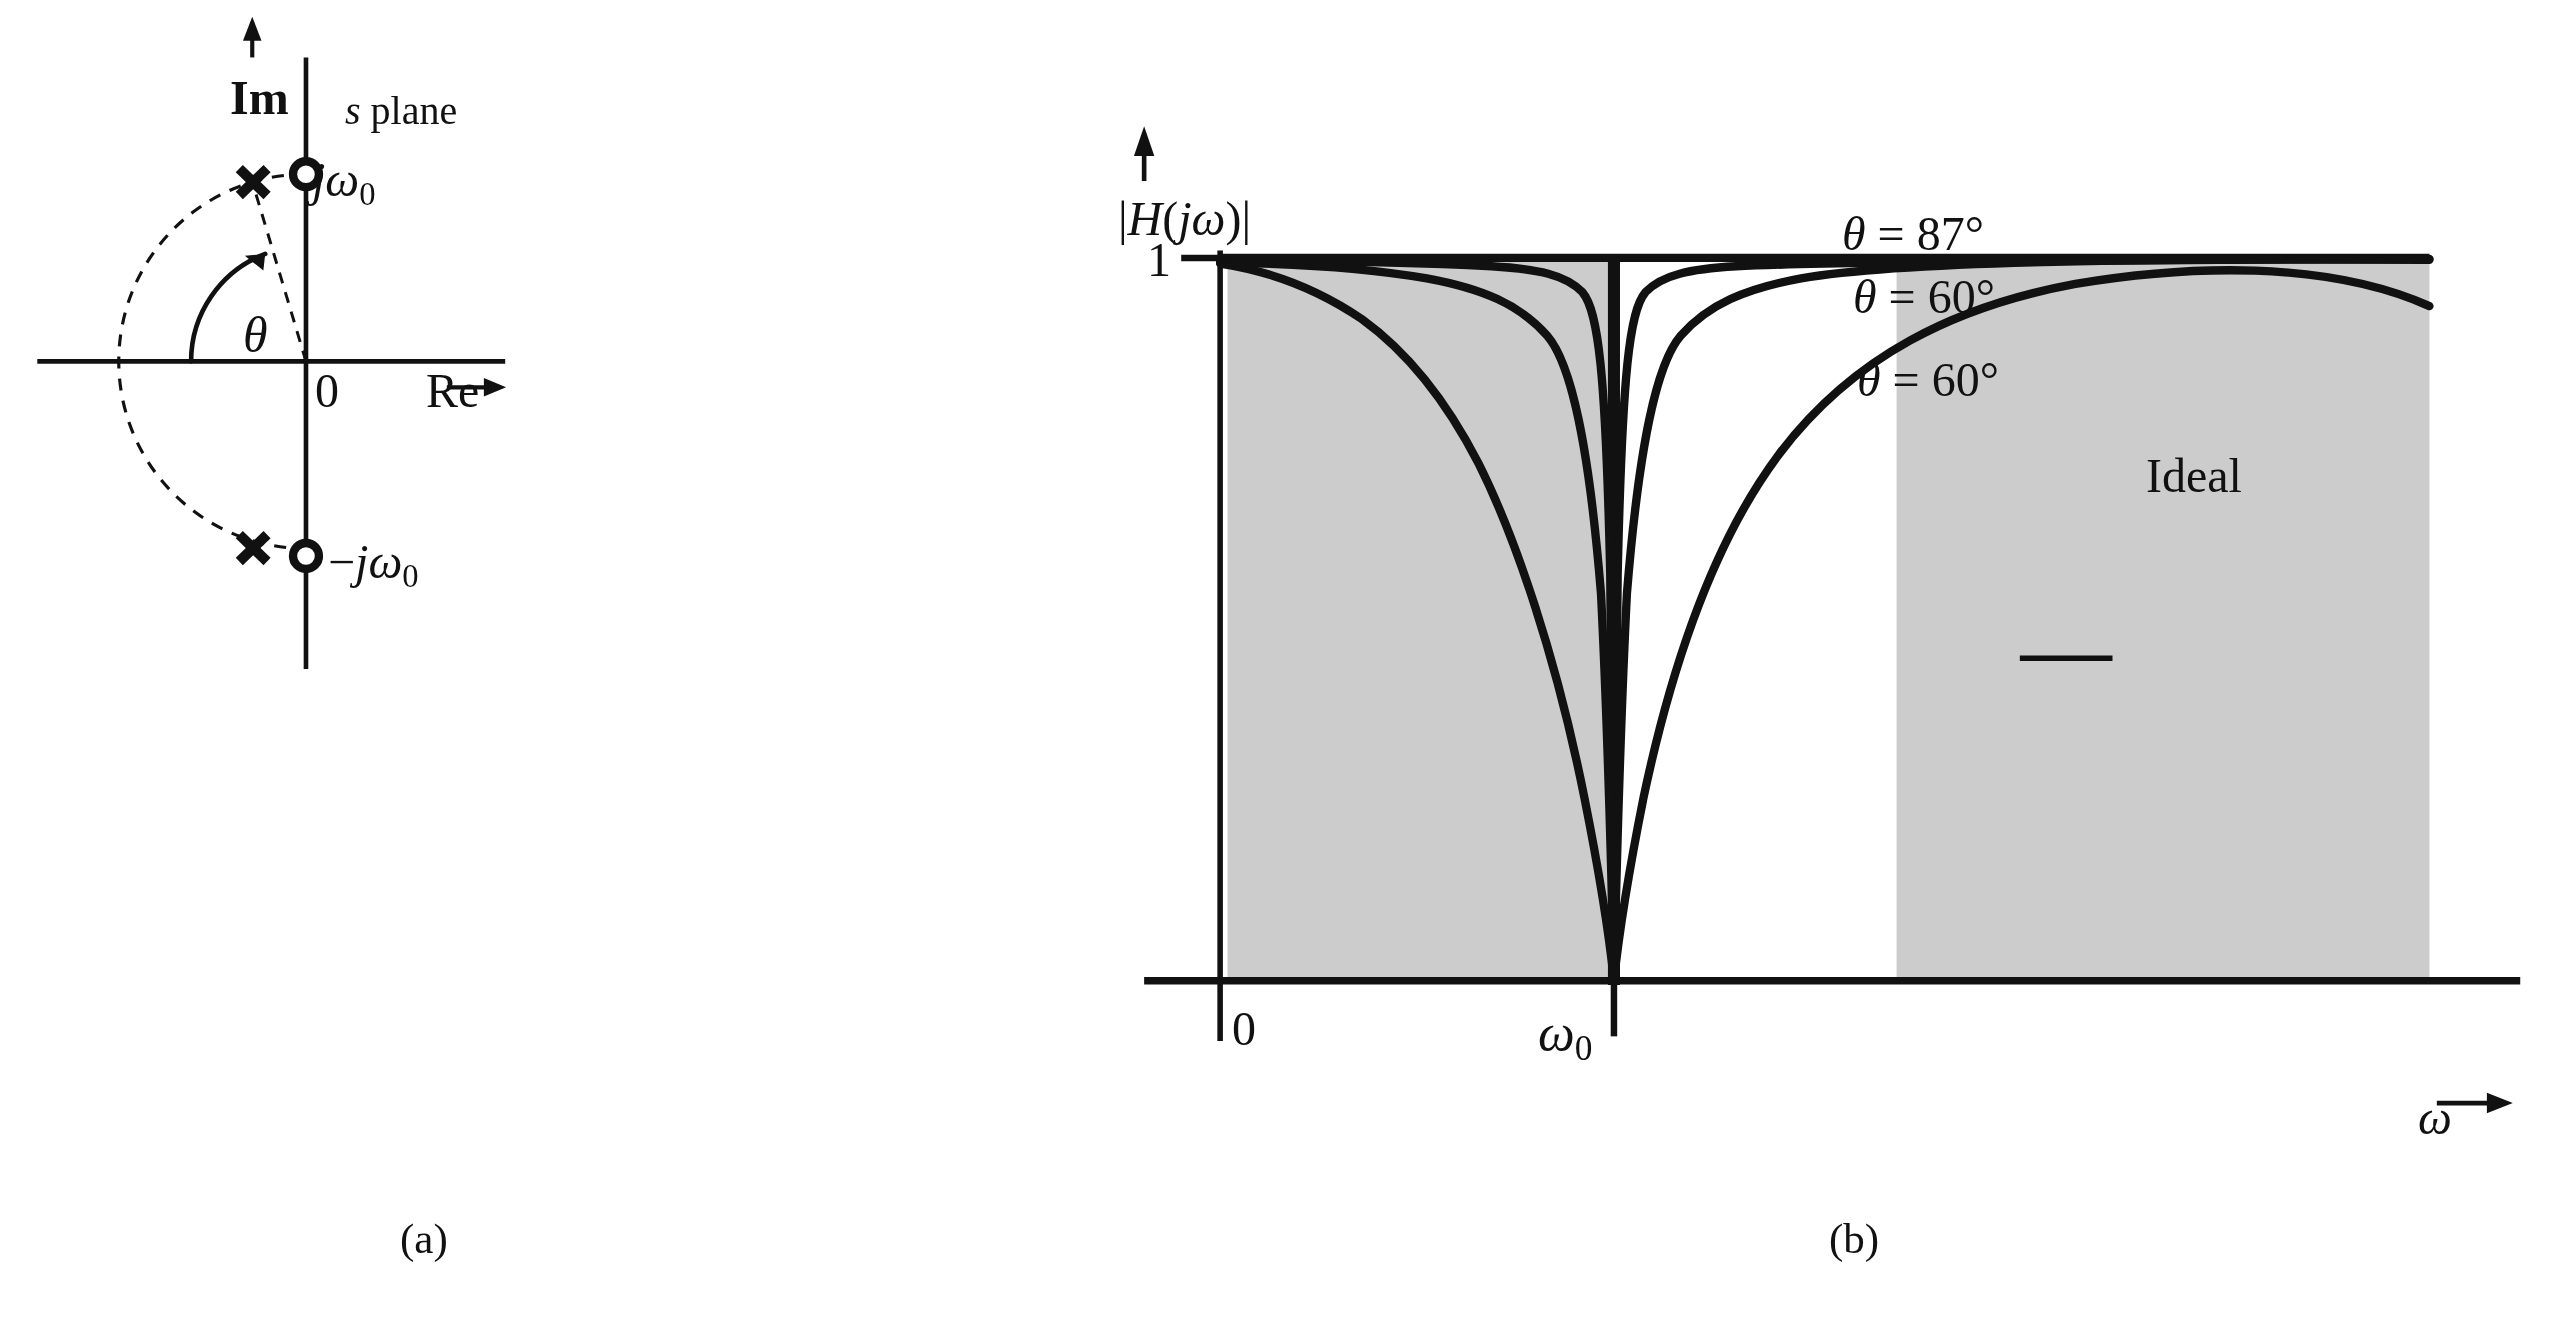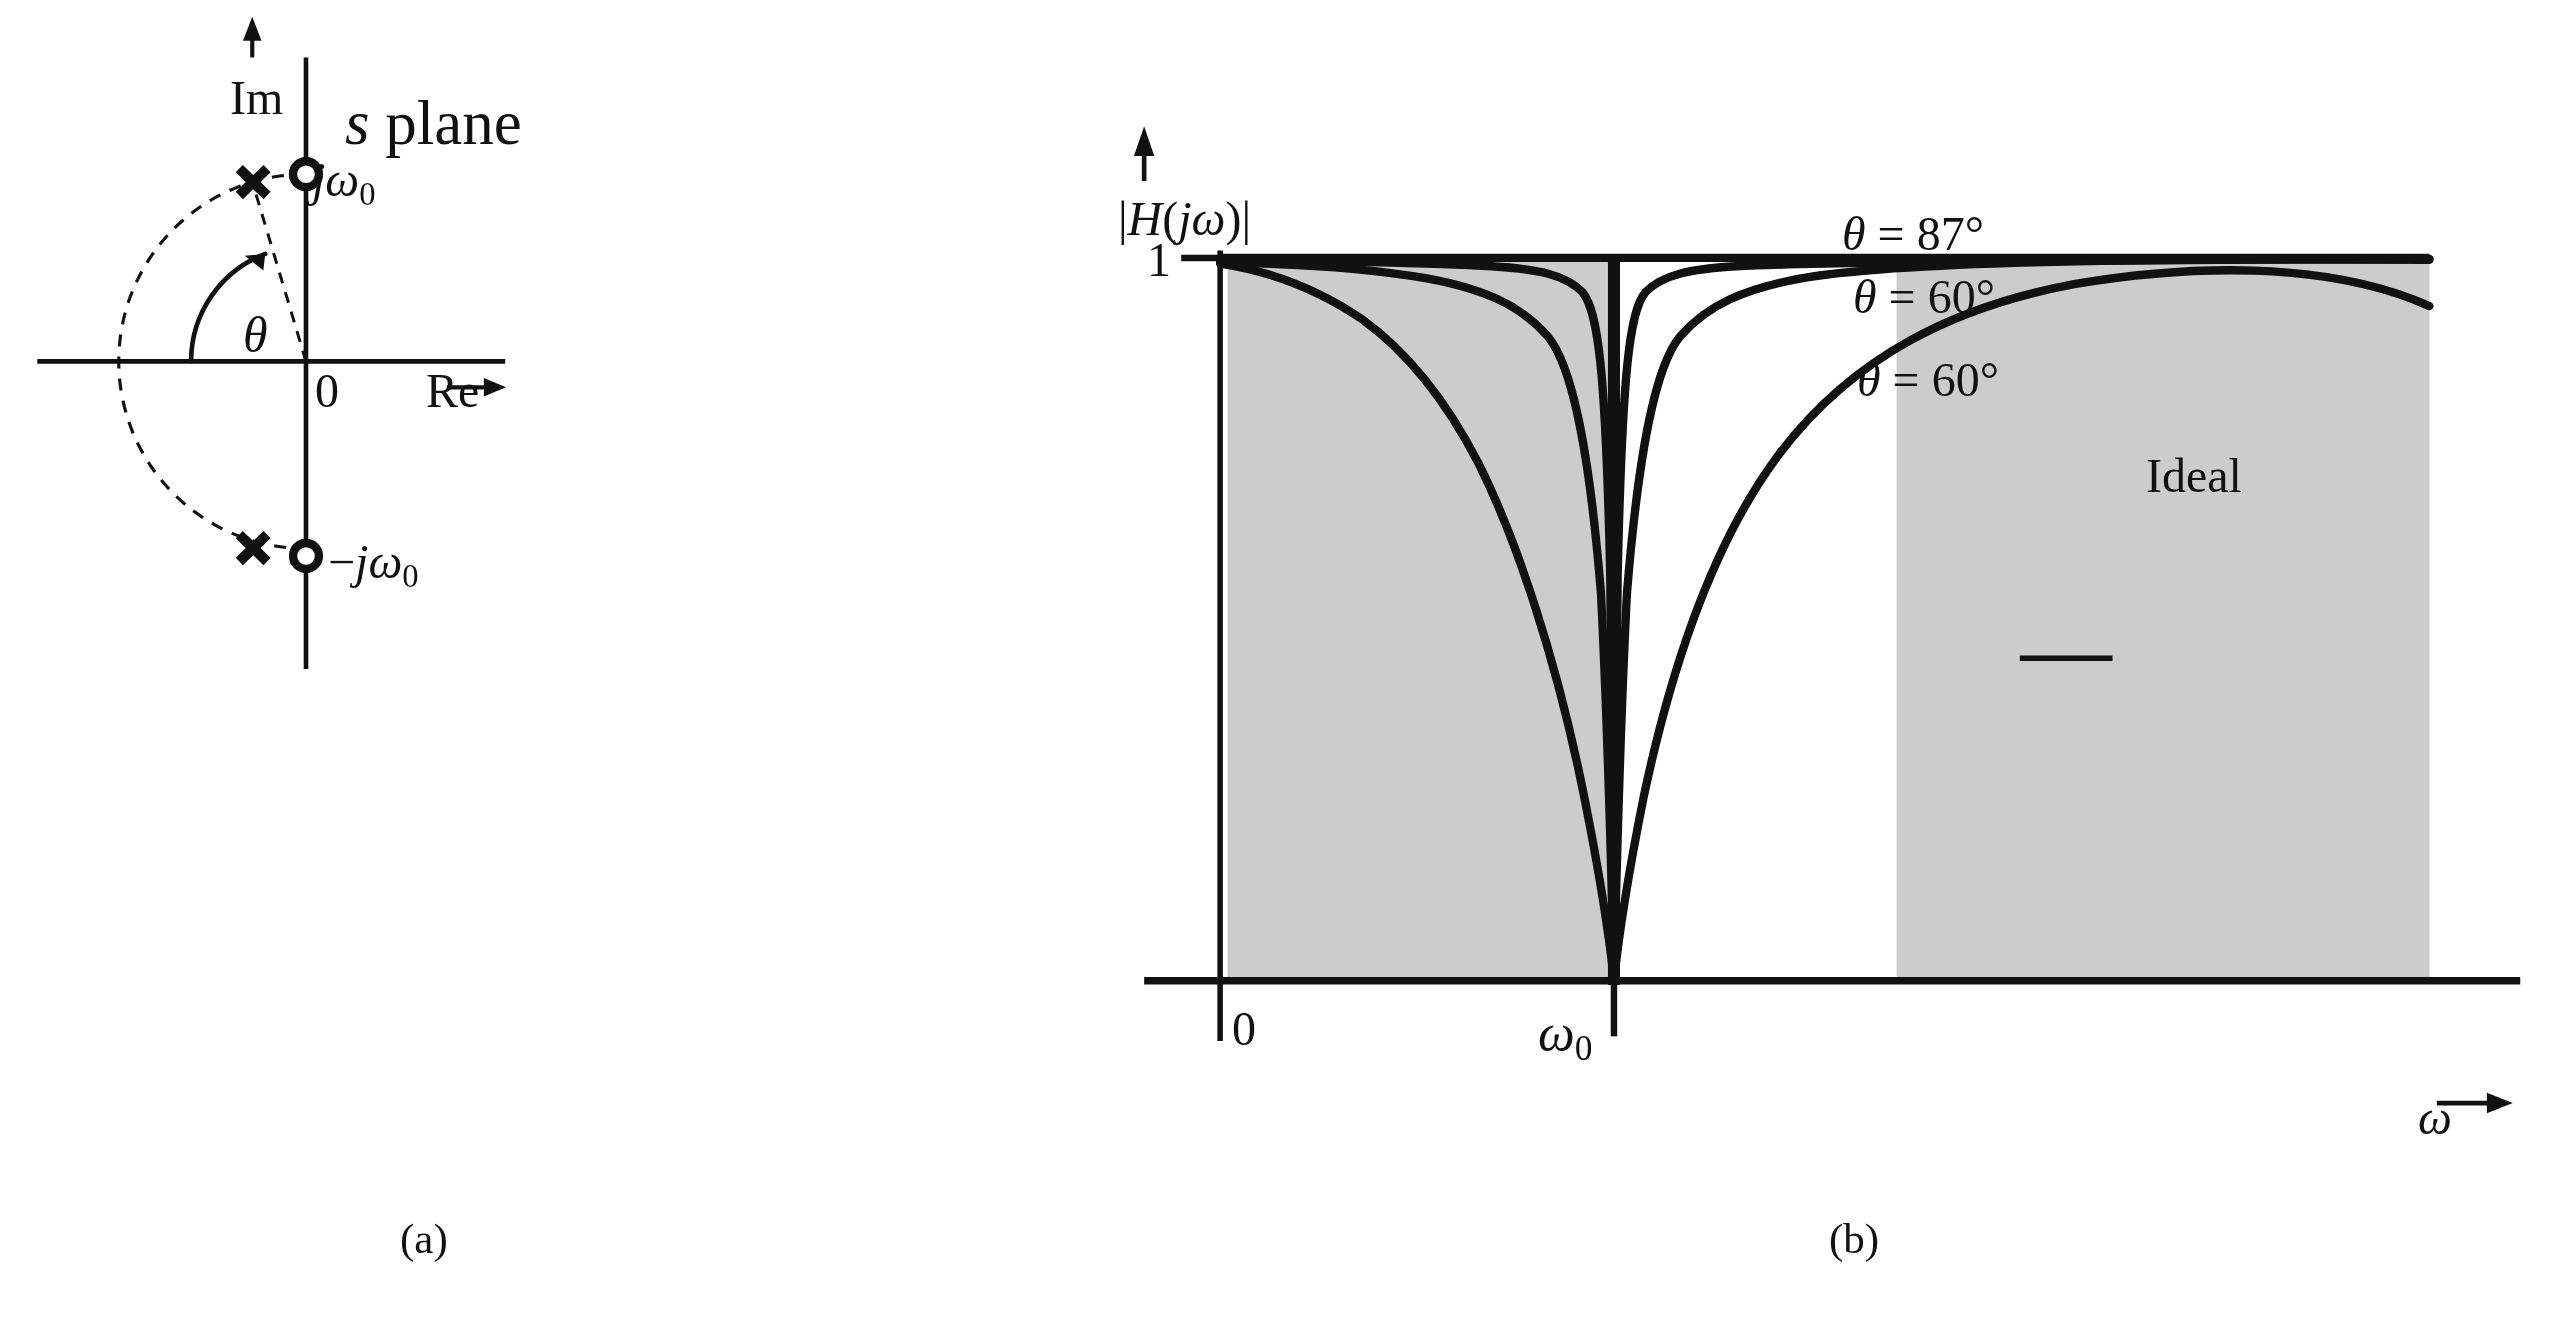--- a/index.html
+++ b/index.html
@@ -47,25 +47,25 @@
     <g stroke="#111" stroke-width="11" stroke-linecap="butt">
       <line x1="258" y1="577" x2="288" y2="606"></line>
       <line x1="288" y1="577" x2="258" y2="606"></line>
     </g>
 
     <circle cx="330" cy="188" r="14" fill="#fff" stroke="#111" stroke-width="9"></circle>
 
     <circle cx="330" cy="600" r="14" fill="#fff" stroke="#111" stroke-width="9"></circle>
   </svg>
 
-  <div class="mathlabel" style="left:230px;top:70px;font-size:48px;">
+  <div class="mathlabel" style="left:230px;top:70px;font-size:48px;font-weight:bold;">
     <span>Im</span>
   </div>
 
-  <div class="mathlabel" style="left:345px;top:87px;font-size:63px;">
+  <div class="mathlabel" style="left:345px;top:87px;font-size:40px;">
     <span class="it">s</span><span> plane</span>
   </div>
 
   <div class="mathlabel" style="left:312px;top:152px;font-size:48px;">
     <span class="it">j</span><span class="it">ω</span><span class="sub">0</span>
   </div>
 
   <div class="mathlabel" style="left:328px;top:534px;font-size:48px;">
     <span>−</span><span class="it">j</span><span class="it">ω</span><span class="sub">0</span>
   </div>

